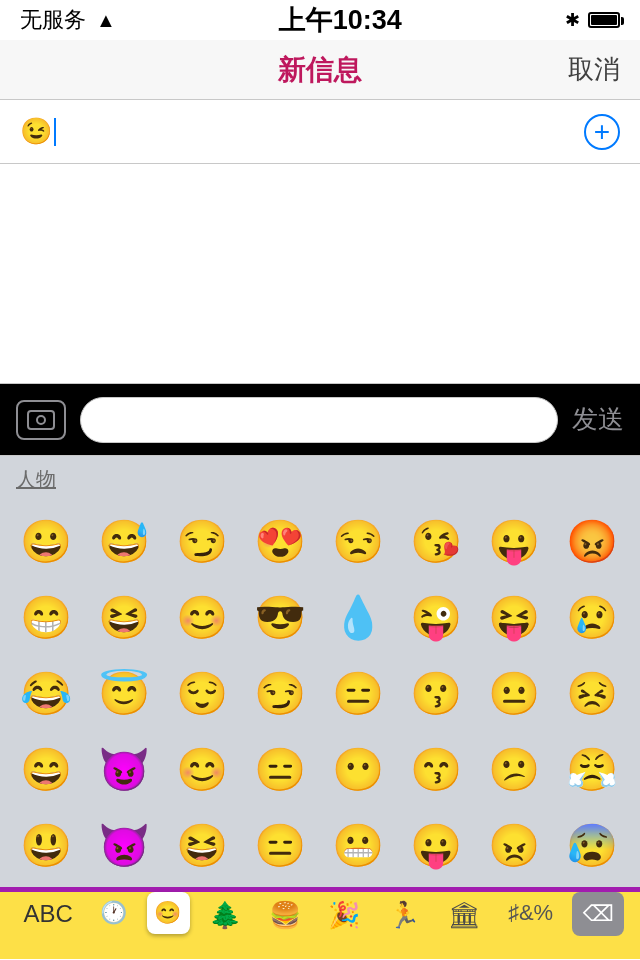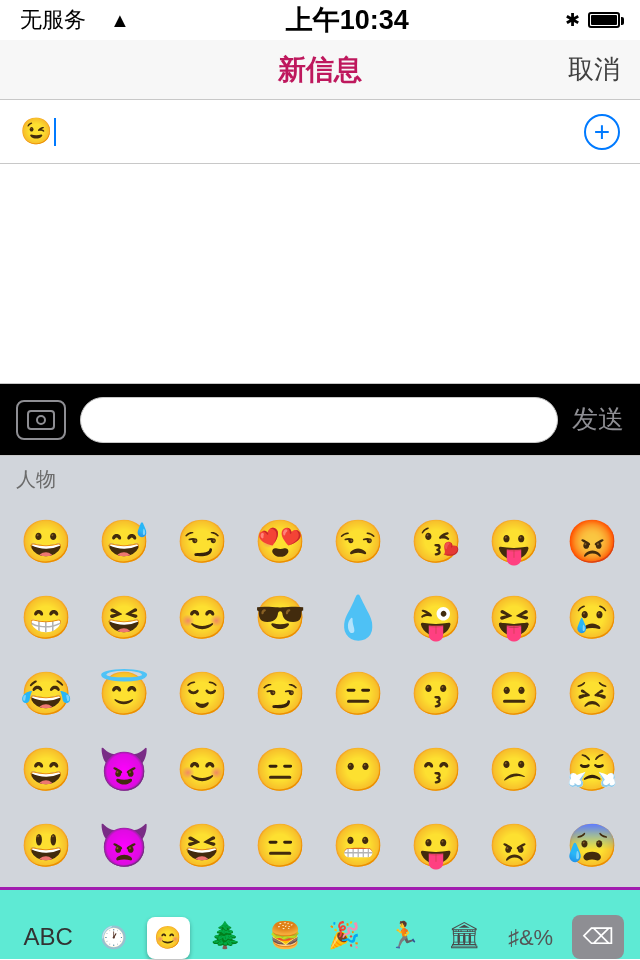--- a/index.html
+++ b/index.html
@@ -17,21 +17,21 @@
     .status-bar {
       height: 40px;
       background: #fff;
       display: flex;
       align-items: center;
       justify-content: space-between;
       padding: 0 20px;
       font-size: 22px;
       font-weight: 500;
     }
-    .status-left { display: flex; align-items: center; gap: 24px; }
+    .status-left { display: flex; align-items: center; gap: 10px; }
     .status-center { font-size: 27px; font-weight: 700; }
     .status-right { display: flex; align-items: center; gap: 8px; }
     .battery {
       width: 32px; height: 16px; border: 2px solid #000; border-radius: 3px; position: relative;
       display: inline-block;
     }
     .battery::after {
       content: ''; position: absolute; right: -6px; top: 3px;
       width: 3px; height: 8px; background: #000; border-radius: 0 2px 2px 0;
     }
@@ -157,20 +157,21 @@
     
     .emoji-keyboard {
       background: #d1d5db;
       flex: 1;
     }
 
     .emoji-category-label {
       padding: 10px 16px 6px;
       font-size: 20px;
       color: #6b6b6b;
+      text-decoration: underline;
     }
 
     .emoji-grid {
       display: grid;
       grid-template-columns: repeat(8, 1fr);
       gap: 0;
       padding: 4px 8px;
     }
 
     .emoji-cell {
@@ -178,26 +179,26 @@
       align-items: center;
       justify-content: center;
       height: 76px;
       font-size: 42px;
       cursor: pointer;
     }
 
     
     .kb-toolbar {
       height: 72px;
-      background: #5eead4;
-      display: flex;
-      align-items: flex-end;
+      background: #fde047;
+      display: flex;
+      align-items: flex-start;
       justify-content: space-around;
       padding: 0 10px;
-      border-top: 3px solid #a21caf;
+      border-top: 5px solid #a21caf;
     }
     .kb-btn {
       display: flex;
       align-items: center;
       justify-content: center;
       font-size: 22px;
       color: #4a4a4a;
       cursor: pointer;
       padding: 8px;
     }

